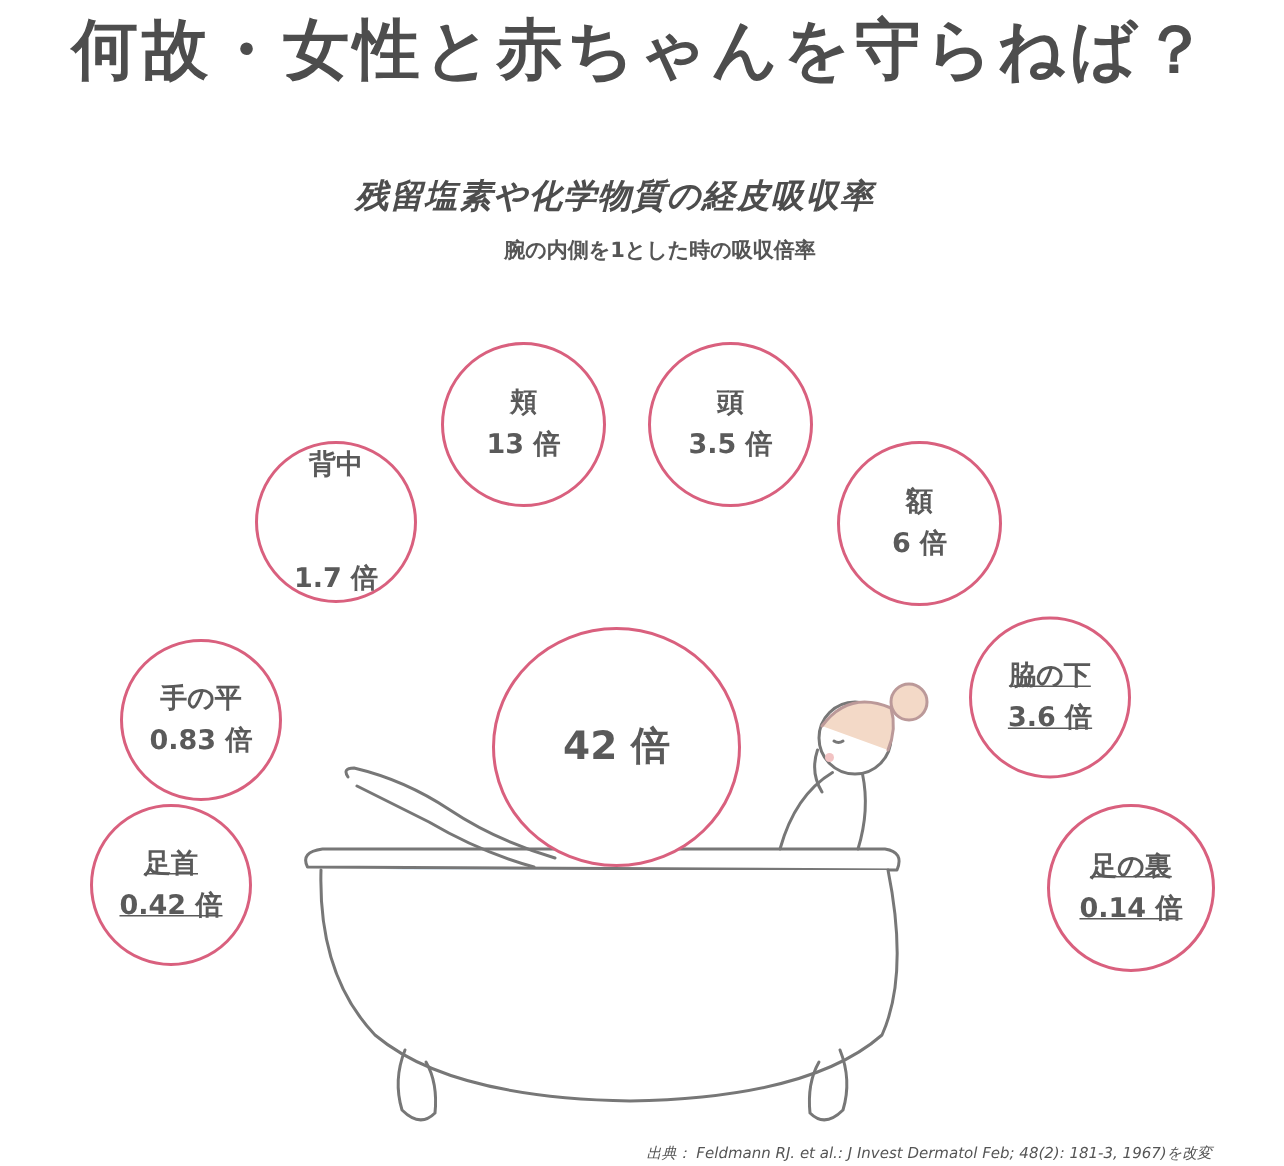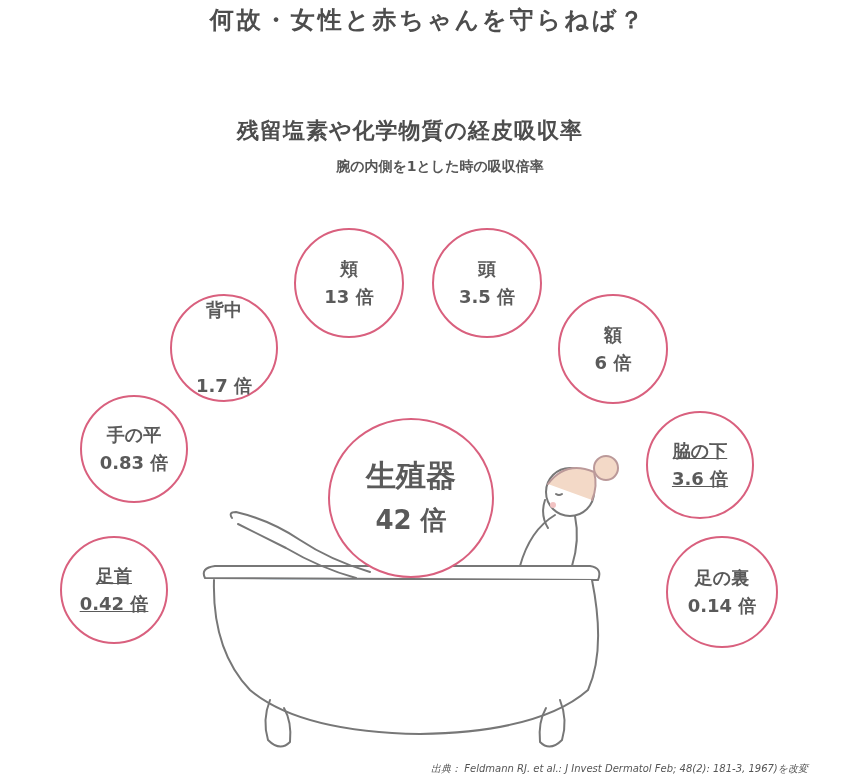--- a/index.html
+++ b/index.html
@@ -3,25 +3,25 @@
   <meta charset="utf-8">
   <style>
     html, body { margin: 0; padding: 0; background: #ffffff; }
     body {
       width: 856px; height: 777px; position: relative; overflow: hidden;
       font-family: "DejaVu Sans", "Liberation Sans", sans-serif;
       color: #4a4a4a;
     }
     .main-title {
       position: absolute; left: 0; top: 4px; width: 856px; text-align: center;
-      font-size: 24px; font-weight: bold; letter-spacing: 3px; color: #4d4d4d;
+      font-size: 44px; font-weight: bold; letter-spacing: 3px; color: #4d4d4d;
     }
     .sub-title {
       position: absolute; left: 0; top: 116px; width: 820px; text-align: center;
-      font-size: 22px; letter-spacing: 1px; color: #4d4d4d; font-weight: bold;
+      font-size: 22px; letter-spacing: 1px; color: #4d4d4d; font-weight: bold; font-style: italic;
     }
     .sub-note {
       position: absolute; left: 12px; top: 158px; width: 856px; text-align: center;
       font-size: 14px; color: #555; font-weight: bold;
     }
     .circle {
       position: absolute; border: 2px solid #d9607e; border-radius: 50%;
       background: #ffffff; box-sizing: border-box;
       display: flex; flex-direction: column; align-items: center; justify-content: center;
       color: #5a5a5a; font-weight: bold; text-align: center; z-index: 3;
@@ -71,21 +71,21 @@
 
     <path d="M555 515 Q 530 530 520 566"></path>
     <path d="M575 516 Q 580 540 572 566"></path>
   </g>
 </svg>
 
 <div class="circle" style="left:60px; top:536px; width:108px; height:108px;text-decoration:underline;">
   <span class="part">足首</span>
   <span class="rate">0.42 倍</span>
 </div>
-<div class="circle" style="left:80px; top:395px; width:108px; height:108px;">
+<div class="circle" style="left:80px; top:426px; width:108px; height:108px;">
   <span class="part">手の平</span>
   <span class="rate">0.83 倍</span>
 </div>
 <div class="circle" style="left:170px; top:294px; width:108px; height:108px;gap:48px;">
   <span class="part">背中</span>
   <span class="rate">1.7 倍</span>
 </div>
 <div class="circle" style="left:294px; top:228px; width:110px; height:110px;">
   <span class="part">頬</span>
   <span class="rate">13 倍</span>
@@ -95,22 +95,21 @@
   <span class="rate">3.5 倍</span>
 </div>
 <div class="circle" style="left:558px; top:294px; width:110px; height:110px;">
   <span class="part">額</span>
   <span class="rate">6 倍</span>
 </div>
 <div class="circle" style="left:646px; top:411px; width:108px; height:108px;text-decoration:underline;">
   <span class="part">脇の下</span>
   <span class="rate">3.6 倍</span>
 </div>
-<div class="circle" style="left:666px; top:536px; width:112px; height:112px;">
+<div class="circle" style="left:698px; top:536px; width:112px; height:112px;text-decoration:underline;">
   <span class="part">足の裏</span>
   <span class="rate">0.14 倍</span>
 </div>
 <div class="circle big" style="left:328px; top:418px; width:166px; height:160px;">
-  <span class="part">生殖器</span>
   <span class="rate">42 倍</span>
 </div>
 
 <div class="source">出典： Feldmann RJ. et al.: J Invest Dermatol Feb; 48(2): 181-3, 1967)を改変</div>
 
 </body></html>

